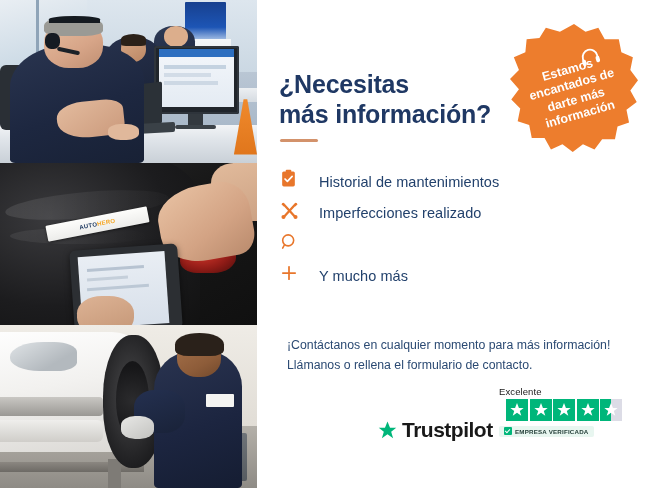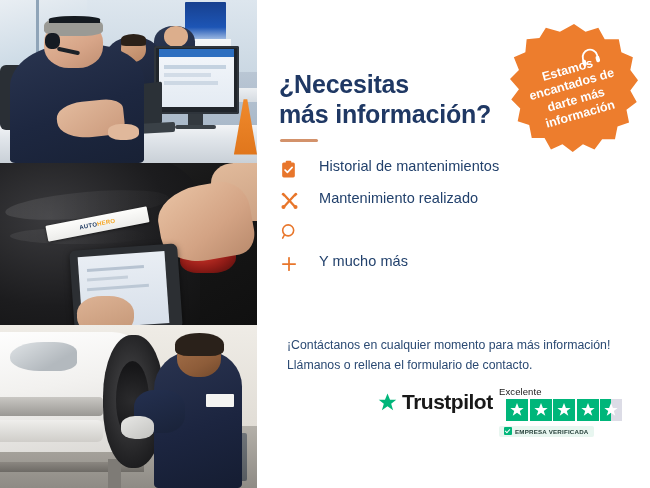--- a/index.html
+++ b/index.html
@@ -366,21 +366,21 @@
 
   
   .features {
     position: absolute;
     left: 22px;
     top: 158px;
     width: 340px;
   }
   .feature {
     display: flex;
-    align-items: flex-start;
+    align-items: flex-end;
     height: 31.5px;
   }
   .feature-icon {
     width: 26px;
     min-width: 26px;
     height: 22px;
     display: flex;
     align-items: center;
     justify-content: flex-start;
   }
@@ -410,21 +410,21 @@
   .trustpilot {
     position: absolute;
     left: 120px;
     top: 386px;
     width: 255px;
     height: 60px;
   }
   .tp-logo {
     position:absolute;
     left: 0;
-    top: 4px;
+    top: 32px;
     display:flex;
     align-items:center;
     text-align:right;
   }
   .tp-logo-star { width:21px; height:21px; }
   .tp-logo-word {
     margin-left: 4px;
     font-size: 21px;
     font-weight: 700;
     color: #191919;
@@ -630,21 +630,21 @@
             <g stroke="#e8762b" stroke-width="2.6" stroke-linecap="round" fill="none">
               <path d="M5 4.5l13.5 15"></path>
               <path d="M19 4.5L5.5 19.5"></path>
             </g>
             <path d="M4.2 3.4l2.6 2.6-1.4 1.4-2.6-2.6z" fill="#e8762b"></path>
             <path d="M19.8 3.4l-2.6 2.6 1.4 1.4 2.6-2.6z" fill="#e8762b"></path>
             <circle cx="18.9" cy="19.3" r="2.3" fill="#e8762b"></circle>
             <circle cx="5.1" cy="19.3" r="2.3" fill="#e8762b"></circle>
           </svg>
         </span>
-        <span class="feature-label">Mantenimiento realizado</span>
+        <span class="feature-label">Imperfecciones realizado</span>
       </div>
 
       <div class="feature">
         <span class="feature-icon">
           <svg viewBox="0 0 24 24" width="20" height="20" aria-hidden="true">
             <circle cx="11" cy="10" r="6.6" fill="none" stroke="#e8762b" stroke-width="1.9"></circle>
             <path d="M6.6 15.3L4.4 19.4" fill="none" stroke="#e8762b" stroke-width="1.9" stroke-linecap="round"></path>
           </svg>
         </span>
       </div>

